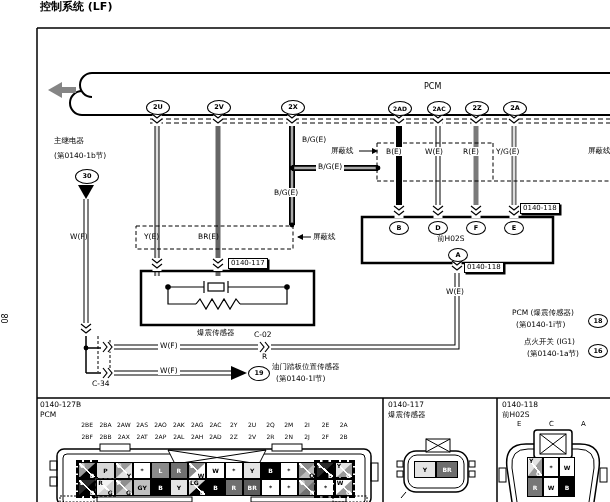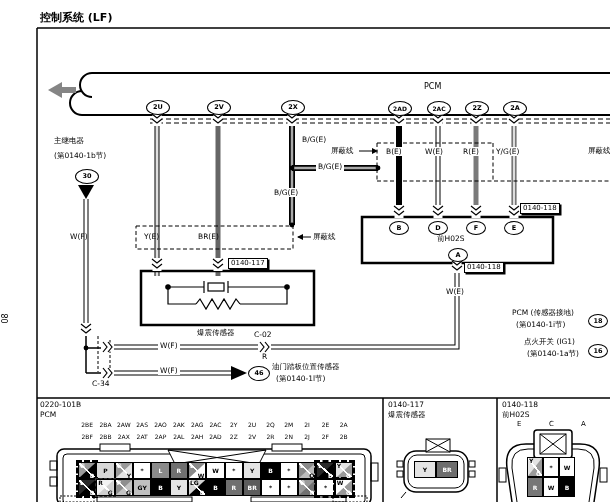--- a/index.html
+++ b/index.html
@@ -189,21 +189,21 @@
       <path d="M517,502 L512,468 Q510,449 528,449 L578,449 Q596,449 594,468 L589,502" stroke-width="1"></path>
       <rect x="534" y="430" width="38" height="28" rx="3" stroke-width="1.5" fill="#fff"></rect>
       <rect x="540" y="434" width="26" height="20" stroke-width="1"></rect>
       <line x1="540" y1="434" x2="566" y2="454" stroke-width="1"></line>
       <line x1="566" y1="434" x2="540" y2="454" stroke-width="1"></line>
       <rect x="499" y="468" width="7" height="14" stroke-width="1"></rect>
       <rect x="600" y="468" width="7" height="14" stroke-width="1"></rect>
     </g>
   </svg>
 
-  <div class="lbl big" style="left:40px;top:13px;">控制系统 (LF)</div>
+  <div class="lbl big" style="left:40px;top:2px;">控制系统 (LF)</div>
   <div class="lbl rot" style="left:0px;top:314px;font-size:8px;">08</div>
   <div class="lbl" style="left:424px;top:82px;font-size:8px;">PCM</div>
 
   <div class="oval" style="left:146px;top:100px;">2U</div>
   <div class="oval" style="left:207px;top:100px;">2V</div>
   <div class="oval" style="left:281px;top:100px;">2X</div>
   <div class="oval" style="left:388px;top:101px;font-size:6px;">2AD</div>
   <div class="oval" style="left:427px;top:101px;font-size:6px;">2AC</div>
   <div class="oval" style="left:465px;top:101px;">2Z</div>
   <div class="oval" style="left:503px;top:101px;">2A</div>
@@ -241,30 +241,30 @@
 
   <div class="wlabel" style="left:444px;top:287px;">W(E)</div>
   <div class="lbl" style="left:254px;top:330px;">C-02</div>
   <div class="lbl" style="left:262px;top:352px;">R</div>
   <div class="lbl" style="left:92px;top:379px;text-align:right;">C-34</div>
   <div class="wlabel" style="left:158px;top:341px;">W(F)</div>
   <div class="wlabel" style="left:158px;top:366px;">W(F)</div>
 
   <div class="lbl" style="left:272px;top:362px;">油门踏板位置传感器</div>
   <div class="lbl" style="left:276px;top:374px;">(第0140-1l节)</div>
-  <div class="oval" style="left:248px;top:366px;width:20px;">46</div>
-
-  <div class="lbl" style="left:512px;top:308px;">PCM (传感器接地)</div>
+  <div class="oval" style="left:248px;top:366px;width:20px;">19</div>
+
+  <div class="lbl" style="left:512px;top:308px;">PCM (爆震传感器)</div>
   <div class="lbl" style="left:516px;top:320px;">(第0140-1i节)</div>
   <div class="oval sm" style="left:588px;top:314px;">18</div>
   <div class="lbl" style="left:524px;top:337px;">点火开关 (IG1)</div>
   <div class="lbl" style="left:527px;top:349px;">(第0140-1a节)</div>
   <div class="oval sm" style="left:588px;top:344px;">16</div>
 
-  <div class="lbl" style="left:40px;top:400px;">0220-101B</div>
+  <div class="lbl" style="left:40px;top:400px;">0140-127B</div>
   <div class="lbl" style="left:40px;top:410px;">PCM</div>
   <div class="lbl" style="left:388px;top:400px;">0140-117</div>
   <div class="lbl" style="left:388px;top:410px;">爆震传感器</div>
   <div class="lbl" style="left:502px;top:400px;">0140-118</div>
   <div class="lbl" style="left:502px;top:410px;">前H02S</div>
   <div class="lbl" style="left:517px;top:420px;font-size:7px;">E</div>
   <div class="lbl" style="left:549px;top:420px;font-size:7px;">C</div>
   <div class="lbl" style="left:581px;top:420px;font-size:7px;">A</div>
 
   <div class="hrow" style="top:421px;">

